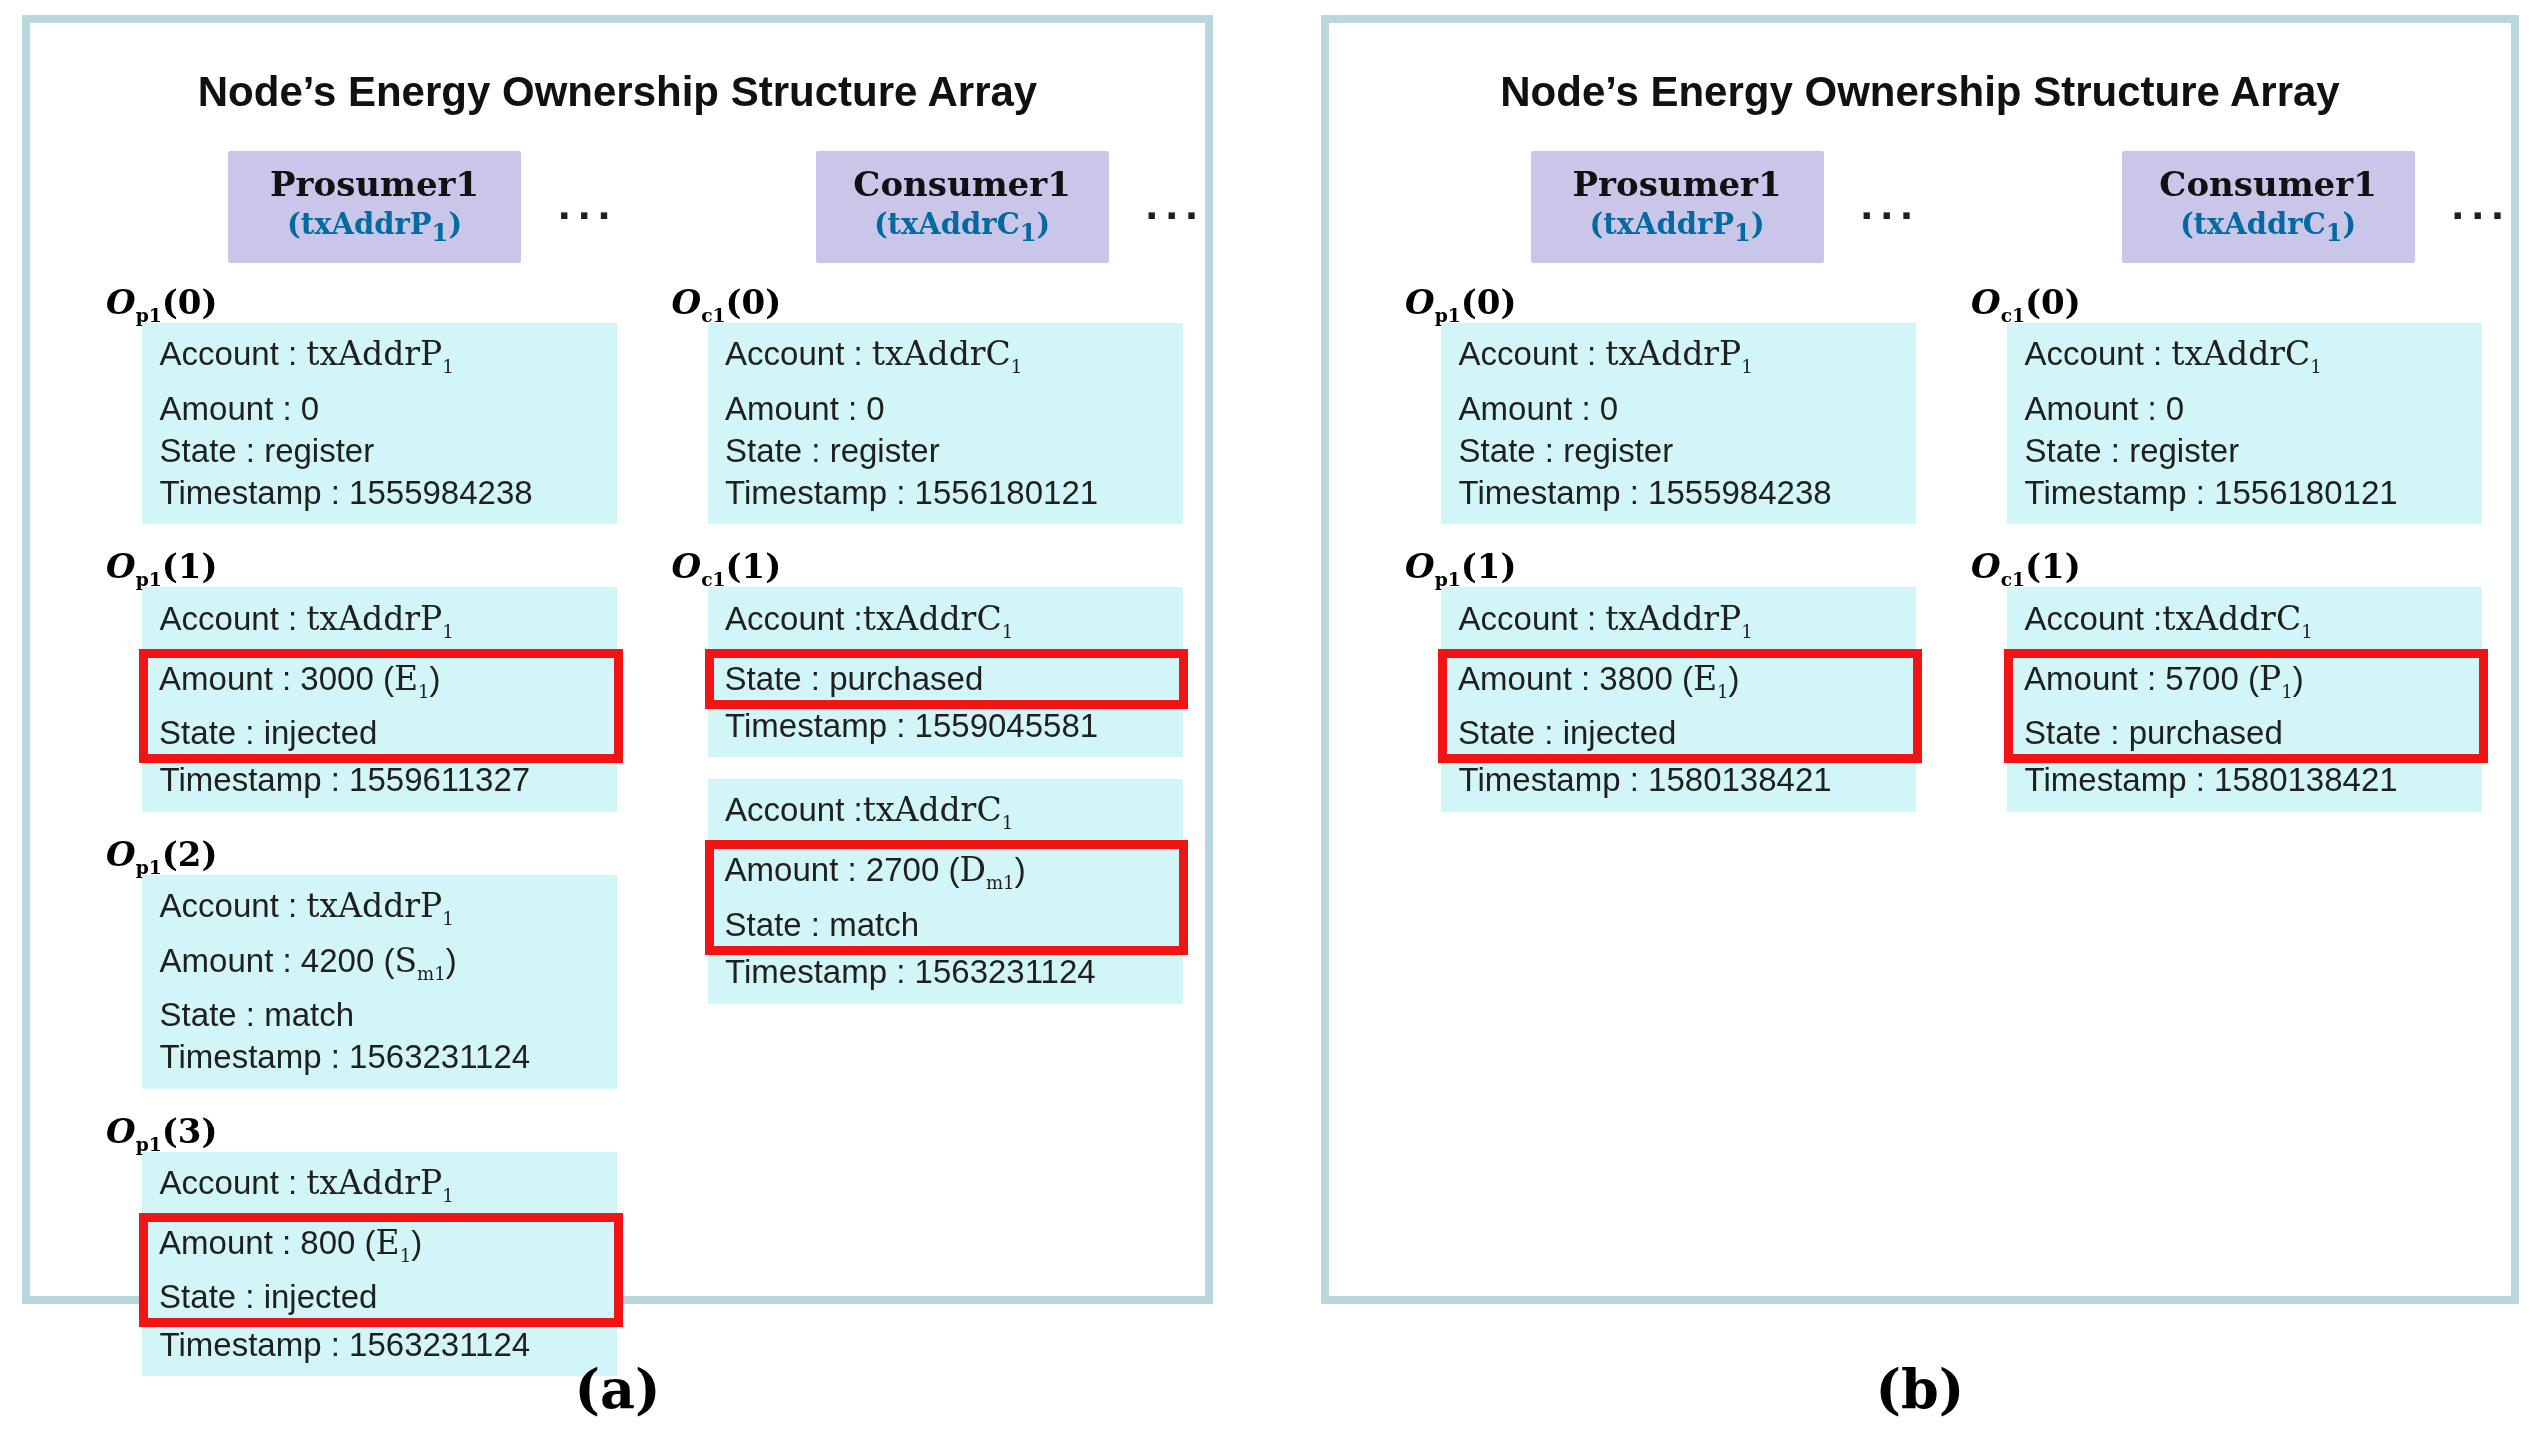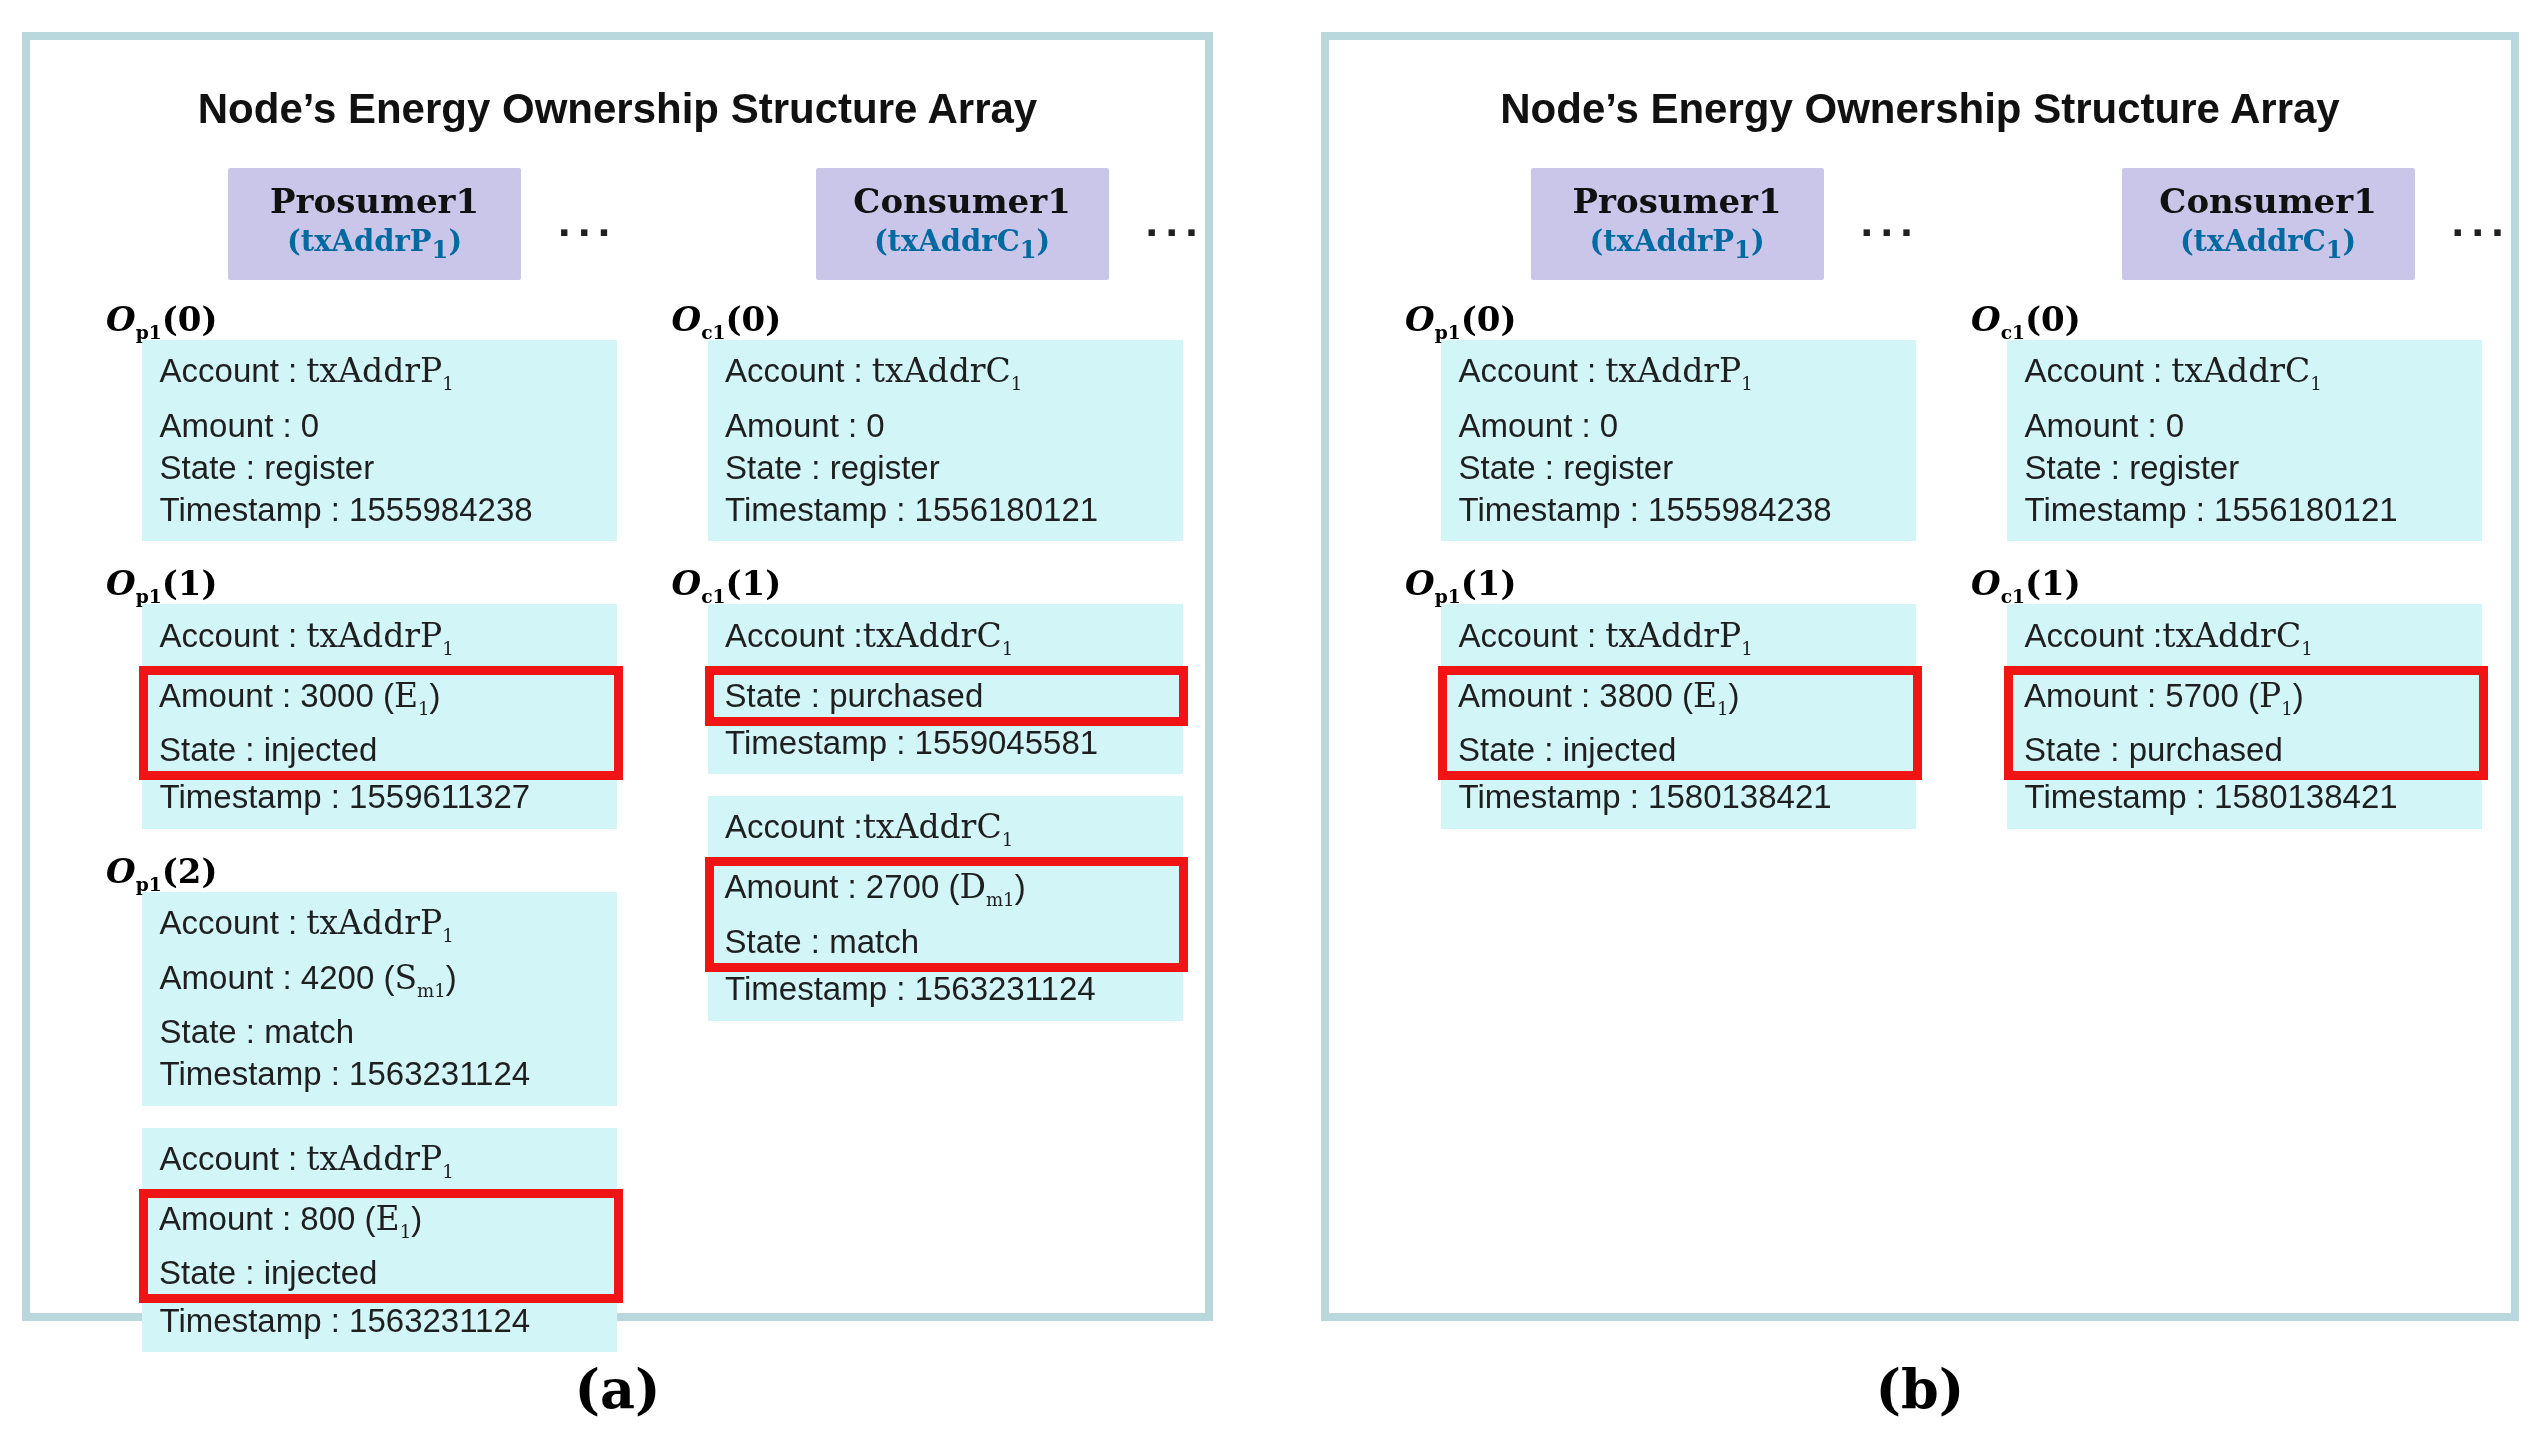--- a/index.html
+++ b/index.html
@@ -8,21 +8,21 @@
     --c-head:#c9c6e9;
     --c-red:#f11414;
     --c-text:#1f1f1f;
   }
   html,body{margin:0;padding:0;background:#ffffff;}
   #canvas{
     position:relative;width:2538px;height:1453px;background:#ffffff;overflow:hidden;
     font-family:"Liberation Sans",sans-serif;color:var(--c-text);
   }
   .panel{
-    position:absolute;top:32px;height:1289px;box-sizing:border-box;
+    position:absolute;top:15px;height:1289px;box-sizing:border-box;
     border:8px solid var(--c-border);background:#ffffff;
   }
   .panel-title{
     margin:45px 0 0 0;text-align:center;
     font-size:42px;font-weight:800;letter-spacing:0px;color:#111;
     font-family:"Liberation Sans",sans-serif;
   }
   .col-headers{display:flex;margin-top:35px;}
   .col-header{width:50%;display:flex;align-items:center;justify-content:flex-end;gap:37px;}
   .header-box{
@@ -105,20 +105,21 @@
           <div class="record">
             <div class="rec-label"><span class="ital">O</span><sub>p1</sub><span>(2)</span></div>
             <div class="rec-box">
               <div class="line"><span>Account : </span><span class="math">txAddrP</span><sub class="math">1</sub></div>
               <div class="line"><span>Amount : 4200 (</span><span class="math">S</span><sub class="math">m1</sub><span>)</span></div>
               <div class="line"><span>State : match</span></div>
               <div class="line"><span>Timestamp : 1563231124</span></div>
             </div>
           </div>
           <div class="record">
+            <div class="rec-label"><span class="ital">O</span><sub>p1</sub><span>(3)</span></div>
             <div class="rec-box">
               <div class="line"><span>Account : </span><span class="math">txAddrP</span><sub class="math">1</sub></div>
               <div class="hl">
                 <div class="line"><span>Amount : 800 (</span><span class="math">E</span><sub class="math">1</sub><span>)</span></div>
                 <div class="line"><span>State : injected</span></div>
               </div>
               <div class="line"><span>Timestamp : 1563231124</span></div>
             </div>
           </div>
         </div>

